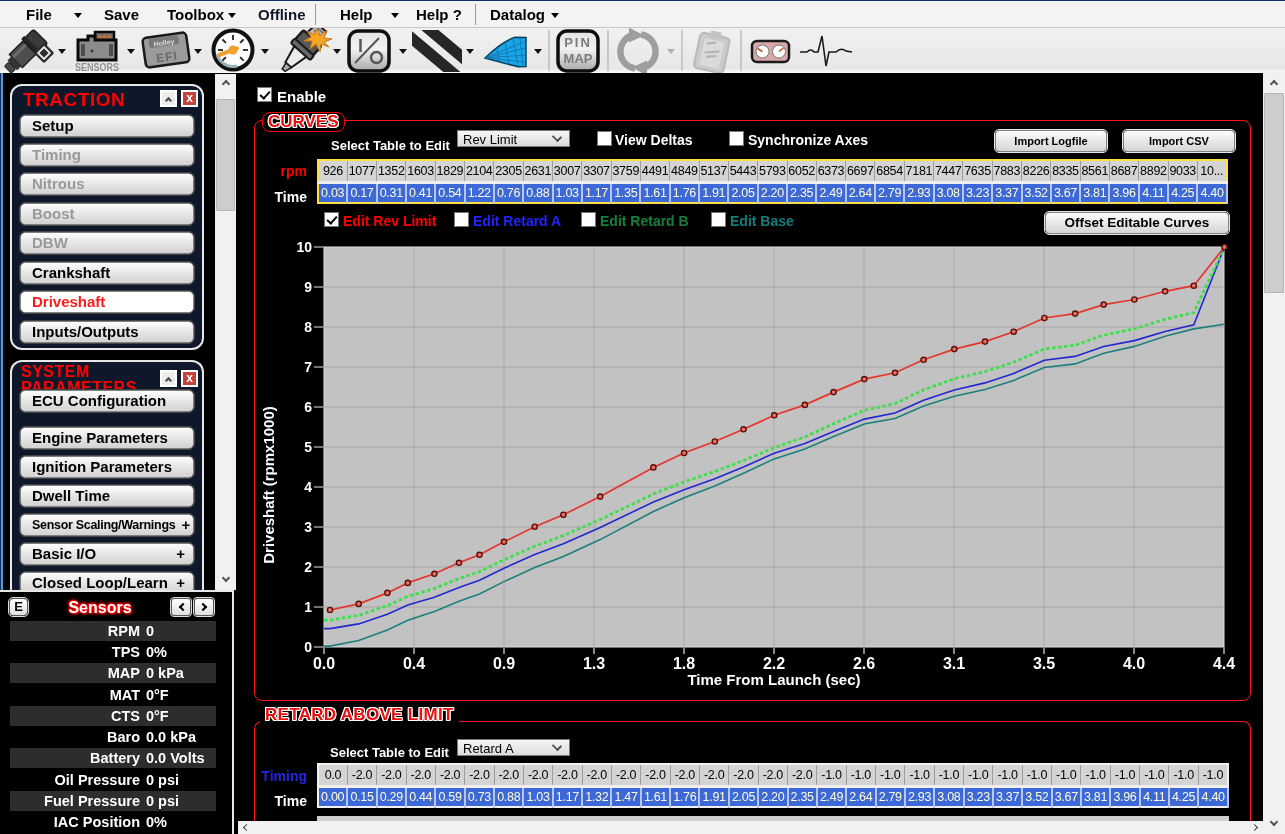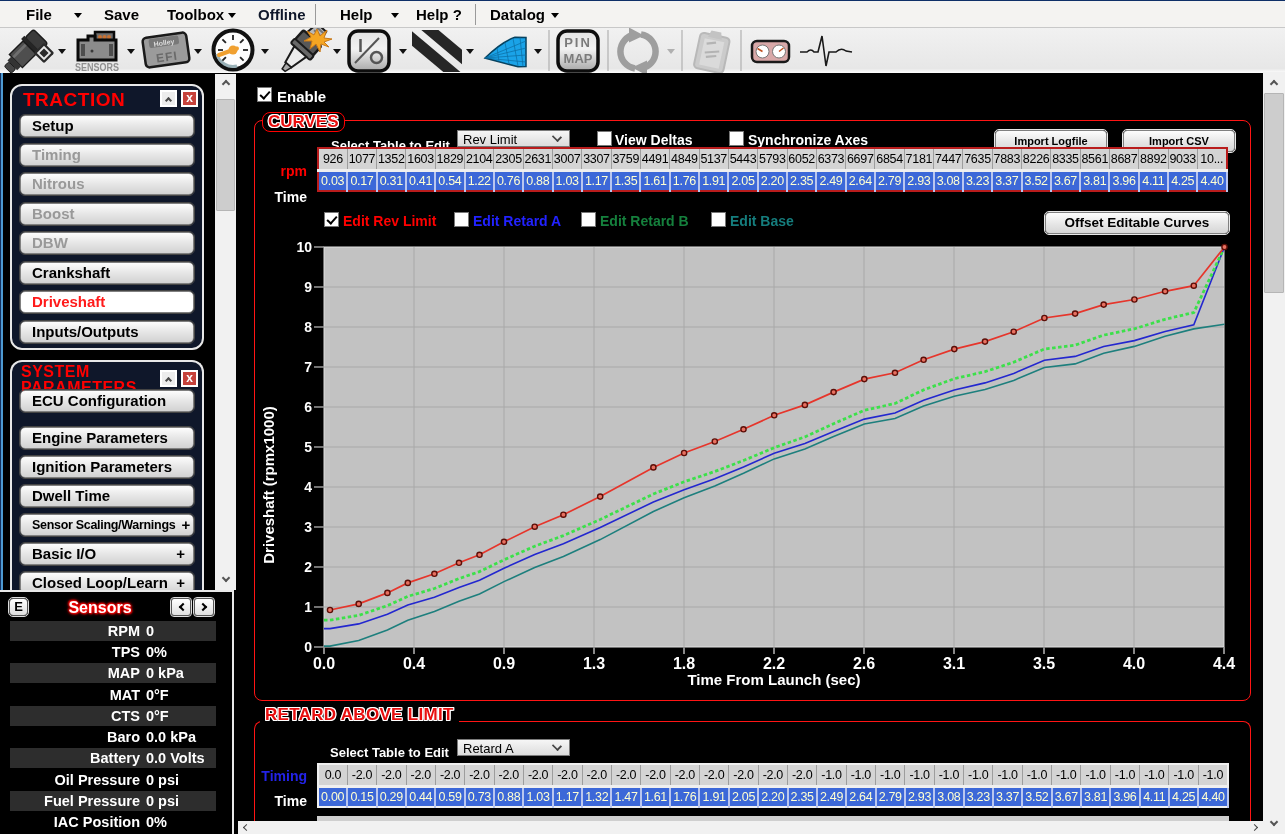--- a/index.html
+++ b/index.html
@@ -279,21 +279,21 @@
  <div style="position:absolute;left:76px;top:17px;color:#fff;font-weight:bold;font-size:13px">Select Table to Edit</div>
  <div class="dd" style="left:202px;top:9px">Rev Limit</div>
  <div class="wcheck" style="left:342px;top:10px;background:#fff">&nbsp;</div>
  <div class="wlab" style="left:360px;top:11px">View Deltas</div>
  <div class="wcheck" style="left:474px;top:10px">&nbsp;</div>
  <div class="wlab" style="left:493px;top:11px">Synchronize Axes</div>
  <div class="gbtn" style="left:740px;top:9px;width:112px;height:22px;line-height:20px">Import Logfile</div>
  <div class="gbtn" style="left:868px;top:9px;width:112px;height:22px;line-height:20px">Import CSV</div>
  <div style="position:absolute;left:2px;top:42px;width:50px;text-align:right;color:#f00;font-weight:bold;font-size:14px">rpm</div>
  <div style="position:absolute;left:2px;top:68px;width:50px;text-align:right;color:#fff;font-weight:bold;font-size:14px">Time</div>
- <table class="vals" style="left:62px;top:26px;width:854px;border:2px solid #b91c1c">
+ <table class="vals" style="left:62px;top:38px;width:854px;border:2px solid #fde047">
       <tbody>
         <tr class="grow">
           <td>926</td>
           <td>1077</td>
           <td>1352</td>
           <td>1603</td>
           <td>1829</td>
           <td>2104</td>
           <td>2305</td>
           <td>2631</td>

